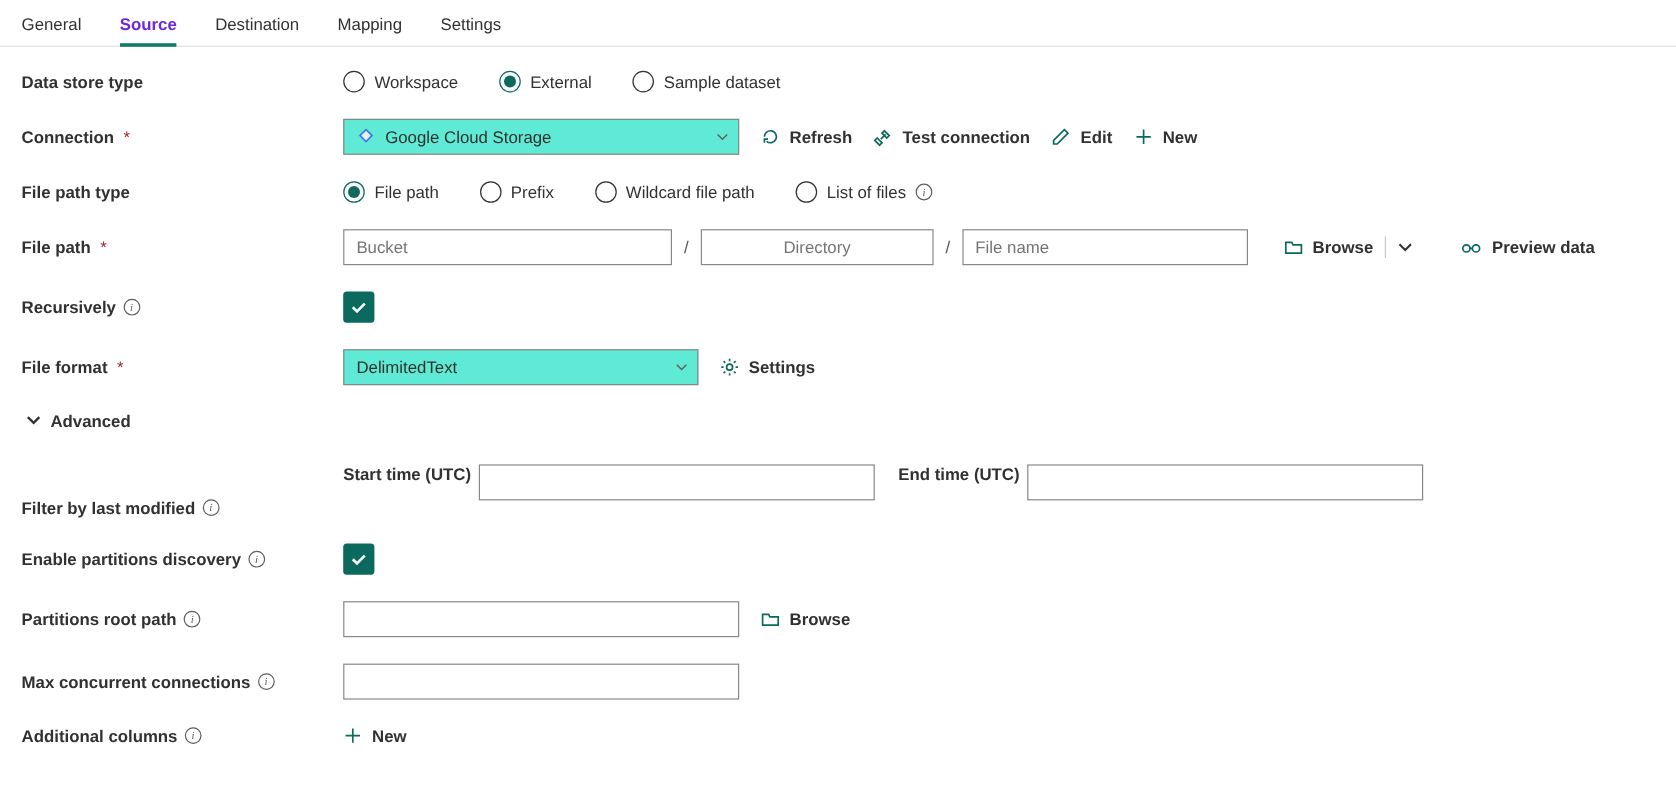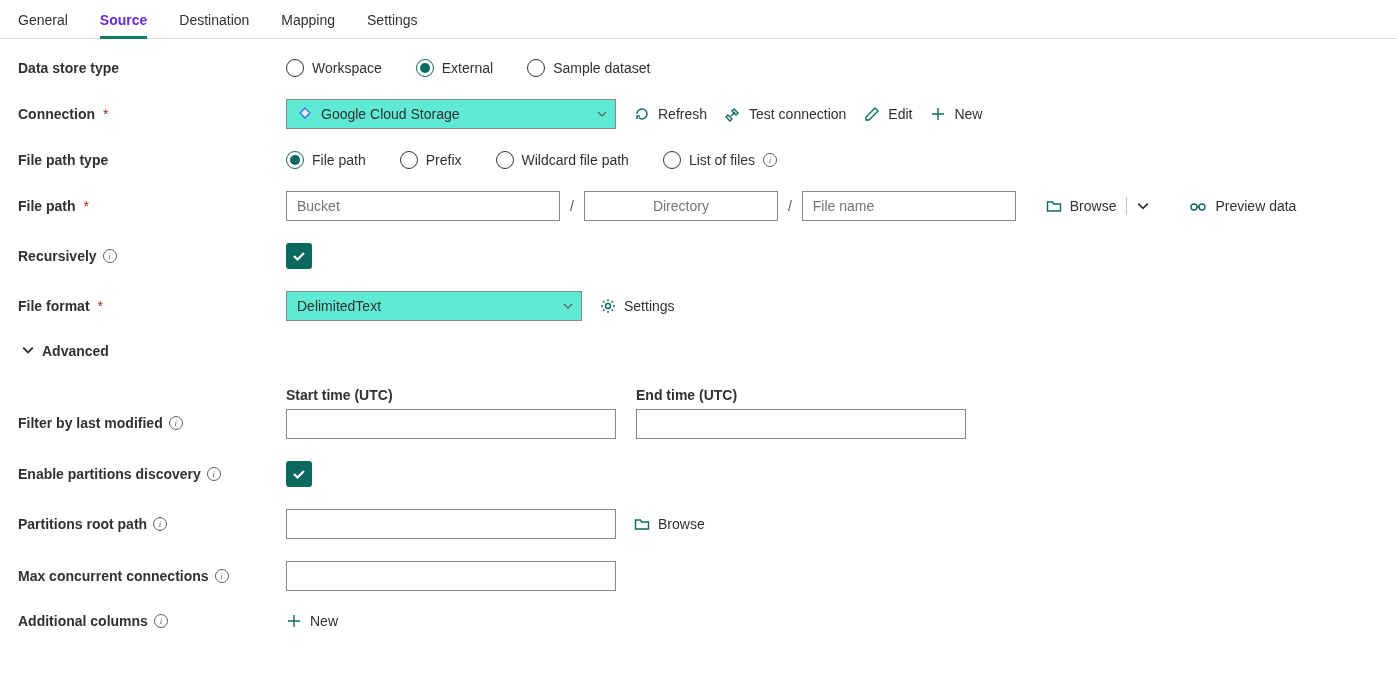--- a/index.html
+++ b/index.html
@@ -123,20 +123,21 @@
     outline: none;
   }
   .text-input::placeholder { color: #767472; }
   
   .act {
     display: inline-flex;
     align-items: center;
     gap: 8px;
     cursor: pointer;
     color: #323130;
+    font-weight: bold;
   }
   .act .ic { color: #0b6a5d; display:inline-flex; }
   .act.dark .ic svg { stroke: #323130; }
   .sep { color: #555; }
   
   .chk {
     width: 26px; height: 26px;
     background: #0b6a5d;
     border-radius: 3px;
     display: inline-flex;
@@ -147,21 +148,21 @@
   
   .adv-toggle {
     display: inline-flex;
     align-items: center;
     gap: 8px;
     font-weight: 600;
     cursor: pointer;
     margin-left: 4px;
     margin-bottom: 28px;
   }
-  .time-block { display:flex; flex-direction:column; gap:6px; }
+  .time-block { display:flex; flex-direction:row; gap:6px; }
   .time-label { font-weight:600; }
   .vbar {
     width:1px; height:18px; background:#c8c6c4;
   }
 </style>
 </head>
 <body>
 
 <div class="tabs">
   <div class="tab">General</div>
@@ -281,21 +282,21 @@
   <div class="row">
     <div class="label-col">
       <span>File path</span>
         <span class="req">*</span>
     </div>
     <div class="ctrl-col" style="gap:10px">
       <input class="text-input" style="width: 274px;" placeholder="Bucket">
       <span class="sep">/</span>
       <input class="text-input" style="width: 194px; text-align: center;" placeholder="Directory">
       <span class="sep">/</span>
-      <input class="text-input" style="width: 214px;" placeholder="File name">
+      <input class="text-input" style="width: 238px;" placeholder="File name">
       <span style="width:10px"></span>
       <span class="act">
         <span class="ic">
           <svg width="16" height="16" viewBox="0 0 16 16" fill="none" stroke="#0b6a5d" stroke-width="1.4">
               <path d="M1.5 4h5l1 2h7v7h-13z"></path>
             </svg>
         </span>
         <span>Browse</span>
       </span>
       <span class="vbar"></span>

